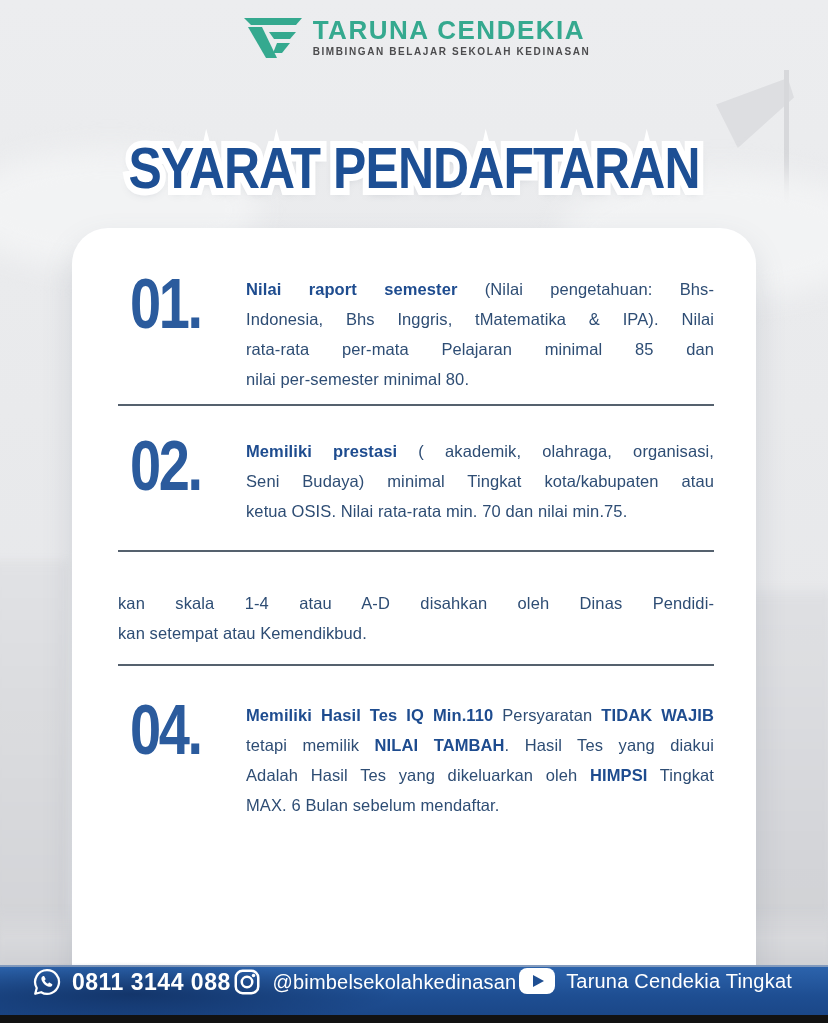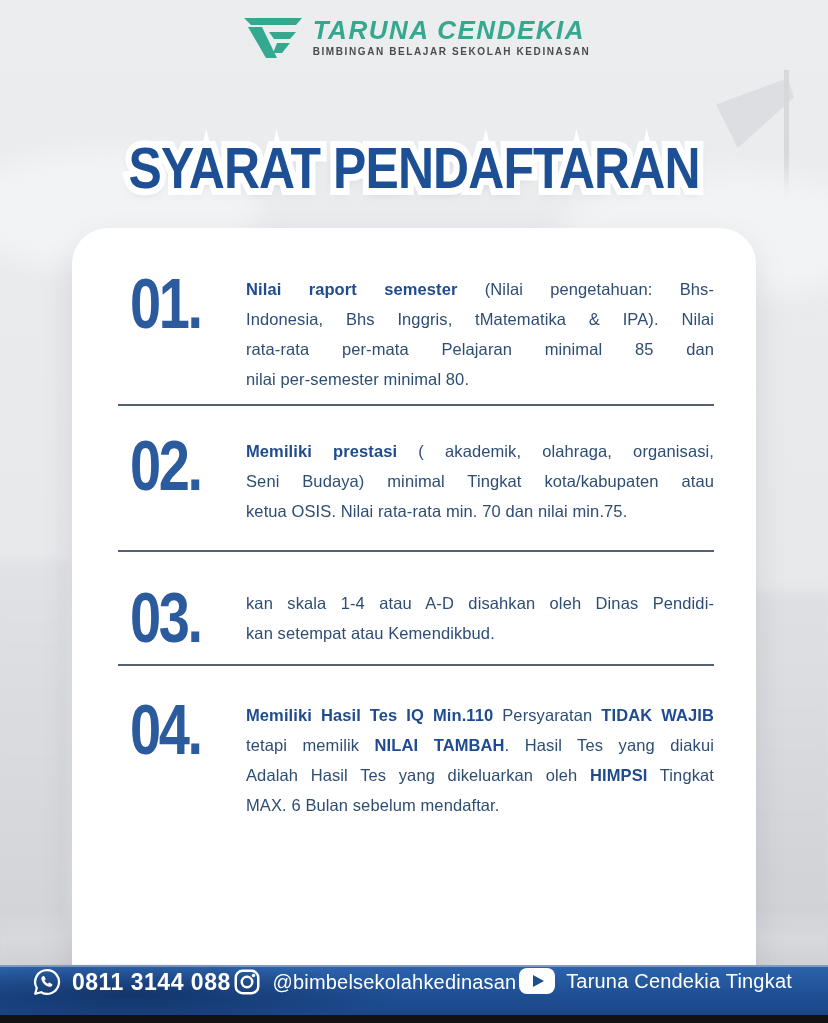--- a/index.html
+++ b/index.html
@@ -35,21 +35,21 @@
     left:0; top:905px; width:828px; height:62px;
     background:linear-gradient(180deg, rgba(214,215,218,0) 0%, #d8d9dc 55%, #cfd0d4 100%);
     filter:blur(2px);
   }
 
   
   .header { position:absolute; top:12px; left:0; width:100%;
     display:flex; justify-content:center; align-items:center; gap:9px; }
   .logo-mark { width:66px; height:48px; flex:0 0 auto; }
   .brand-block { display:flex; flex-direction:column; }
-  .brand-name { color:#35a98f; font-size:26px; font-weight:700; letter-spacing:1.5px; line-height:28px;font-style:italic; }
+  .brand-name { color:#35a98f; font-size:26px; font-weight:700; letter-spacing:1.5px; line-height:28px; }
   .brand-tagline { color:#4c4c4e; font-size:10px; font-weight:700; letter-spacing:1.6px; margin-top:2px; }
 
   
   .title-row { position:absolute; top:134px; left:0; width:100%; text-align:center; }
   .title-wrap { position:relative; display:inline-block; transform:scaleX(.86); transform-origin:center; }
   .title-stroke, .title-fill {
     font-size:58px; font-weight:800; letter-spacing:-1px; white-space:nowrap;
   }
   .title-stroke {
     position:absolute; left:0; top:0; color:#ffffff;
@@ -148,21 +148,20 @@
         <div class="req-row">
           <div class="req-num"><span class="num-inner">02.</span></div>
           <div class="req-text">
             <div class="line"><span class="b">Memiliki prestasi</span><span> ( akademik, olahraga, organisasi,</span></div>
             <div class="line"><span>Seni Budaya) minimal Tingkat kota/kabupaten atau</span></div>
             <div class="line last"><span>ketua OSIS. Nilai rata-rata min. 70 dan nilai min.75.</span></div>
           </div>
         </div>
         <div class="divider d2"></div>
         <div class="req-row">
-          <div class="req-num"><span class="num-inner">03.</span></div>
           <div class="req-text">
             <div class="line"><span>kan skala 1-4 atau A-D disahkan oleh Dinas Pendidi-</span></div>
             <div class="line last"><span>kan setempat atau Kemendikbud.</span></div>
           </div>
         </div>
         <div class="divider d3"></div>
         <div class="req-row">
           <div class="req-num"><span class="num-inner">04.</span></div>
           <div class="req-text">
             <div class="line"><span class="b">Memiliki Hasil Tes IQ Min.110</span><span> Persyaratan </span><span class="b">TIDAK WAJIB</span></div>

